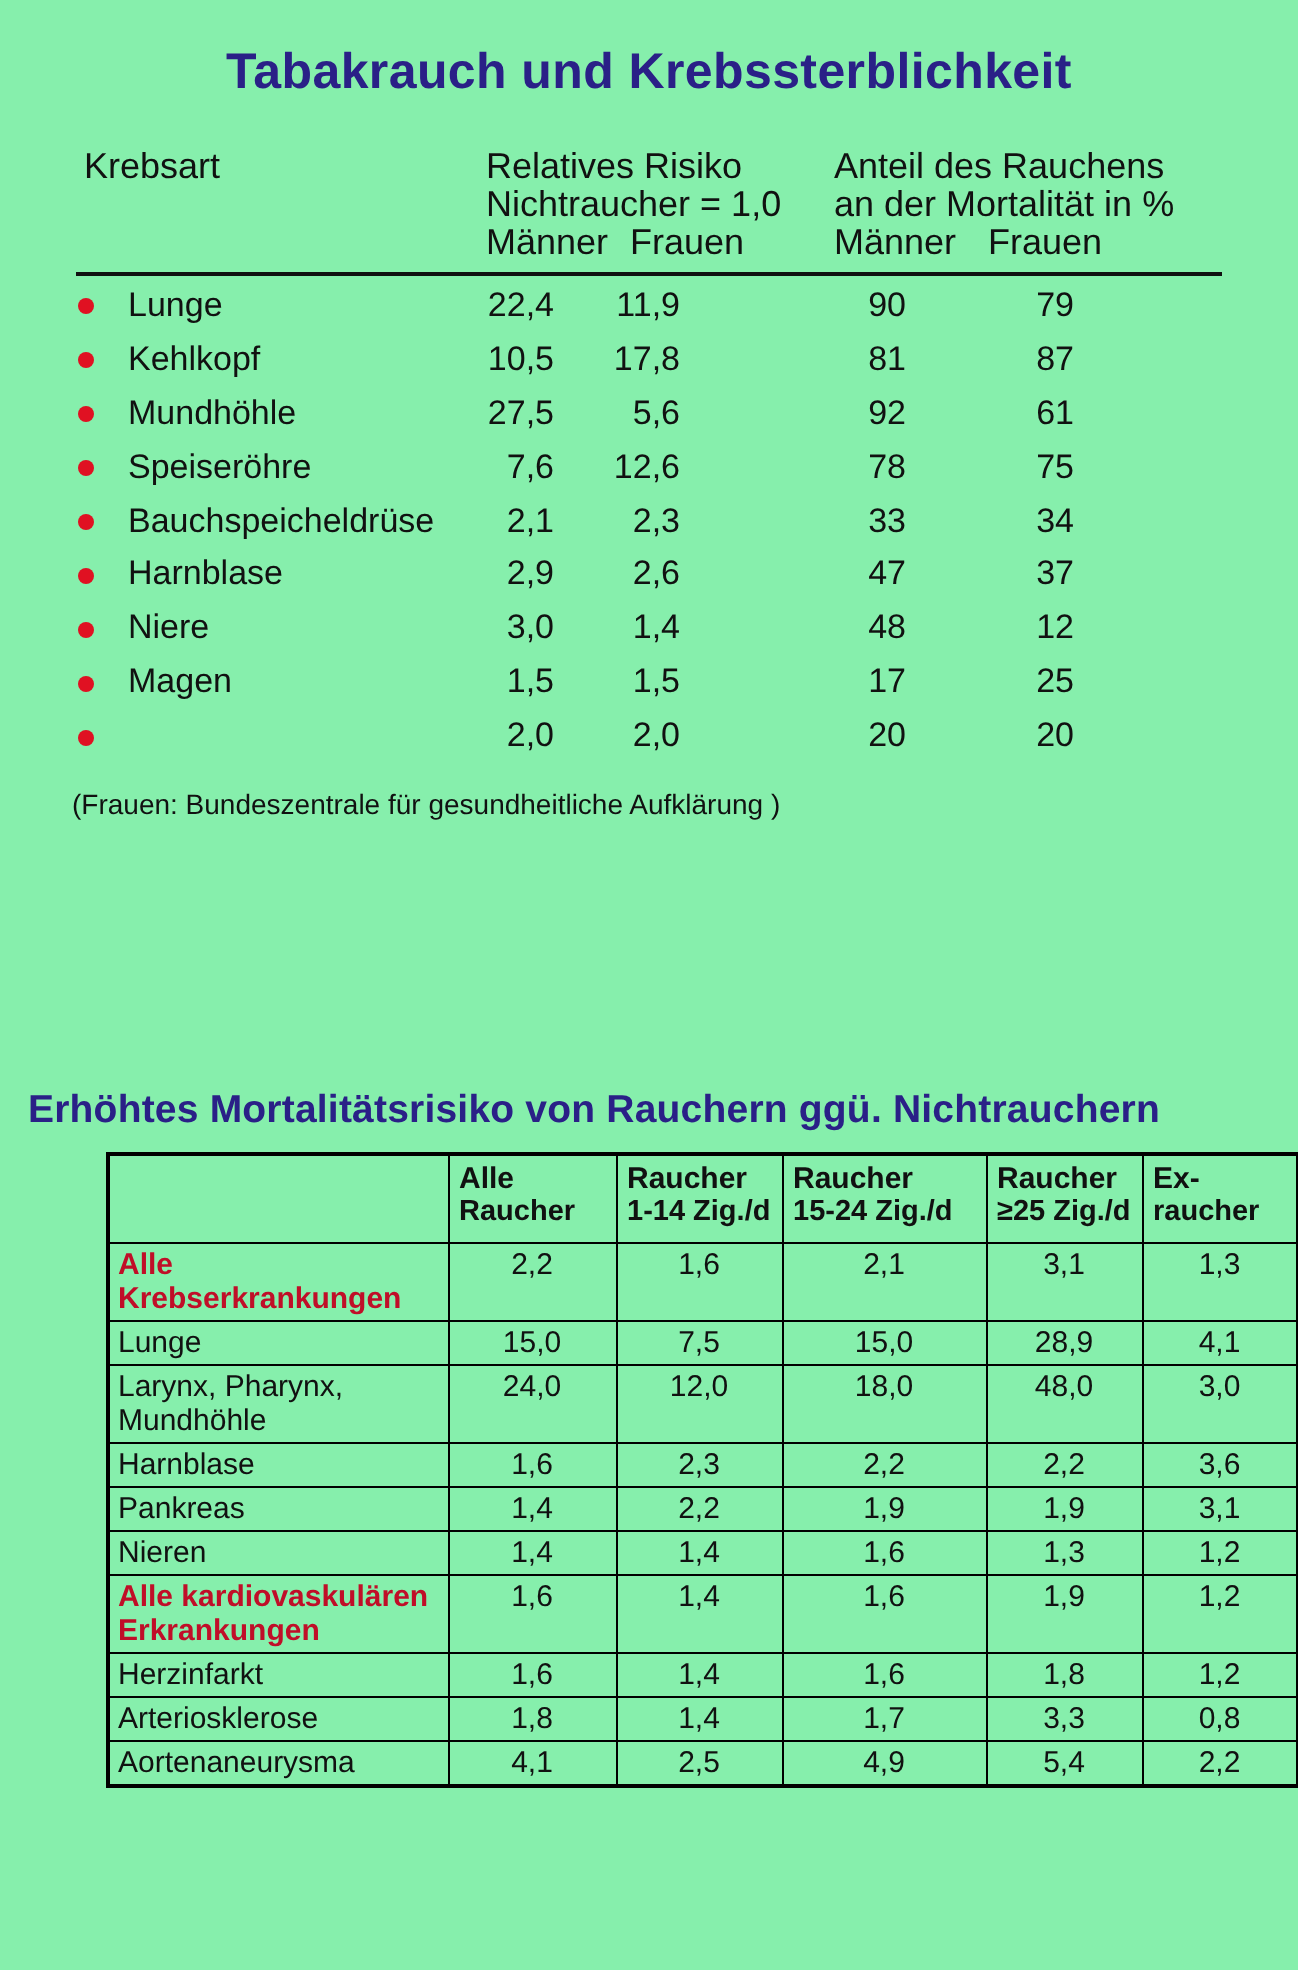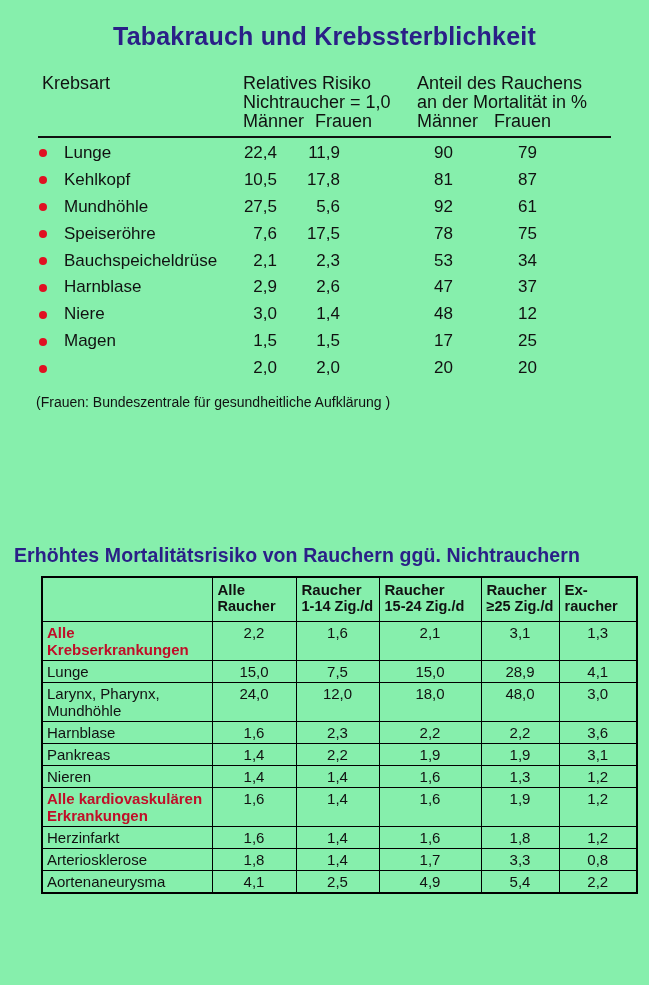--- a/index.html
+++ b/index.html
@@ -53,21 +53,21 @@
     position:absolute;left:36px;top:394px;
     font-size:14px;color:var(--ink);
   }
   
   .title2{
     position:absolute;left:14px;top:544px;width:630px;
     font-size:19.5px;font-weight:bold;color:var(--navy);
     letter-spacing:.1px;white-space:nowrap;
   }
   
-  .t2wrap{position:absolute;left:1px;top:576px;padding-left:40px;}
+  .t2wrap{position:absolute;left:13px;top:576px;padding-left:40px;}
   table.t2{
     border-collapse:collapse;table-layout:fixed;width:595px;
     font-size:15px;line-height:17px;color:var(--ink);
     border:2px solid #000;
   }
   table.t2 th, table.t2 td{
     border:1px solid #000;vertical-align:top;
     overflow:visible;
   }
   table.t2 th{
@@ -130,30 +130,30 @@
         <span class="t1label">Mundhöhle</span>
         <span class="num c1">27,5</span>
         <span class="num c2">5,6</span>
         <span class="num c3">92</span>
         <span class="num c4">61</span>
       </div>
       <div class="t1row">
         <span class="bullet"></span>
         <span class="t1label">Speiseröhre</span>
         <span class="num c1">7,6</span>
-        <span class="num c2">17,5</span>
+        <span class="num c2">12,6</span>
         <span class="num c3">78</span>
         <span class="num c4">75</span>
       </div>
       <div class="t1row">
         <span class="bullet"></span>
         <span class="t1label">Bauchspeicheldrüse</span>
         <span class="num c1">2,1</span>
         <span class="num c2">2,3</span>
-        <span class="num c3">53</span>
+        <span class="num c3">33</span>
         <span class="num c4">34</span>
       </div>
       <div class="t1row">
         <span class="bullet"></span>
         <span class="t1label">Harnblase</span>
         <span class="num c1">2,9</span>
         <span class="num c2">2,6</span>
         <span class="num c3">47</span>
         <span class="num c4">37</span>
       </div>

